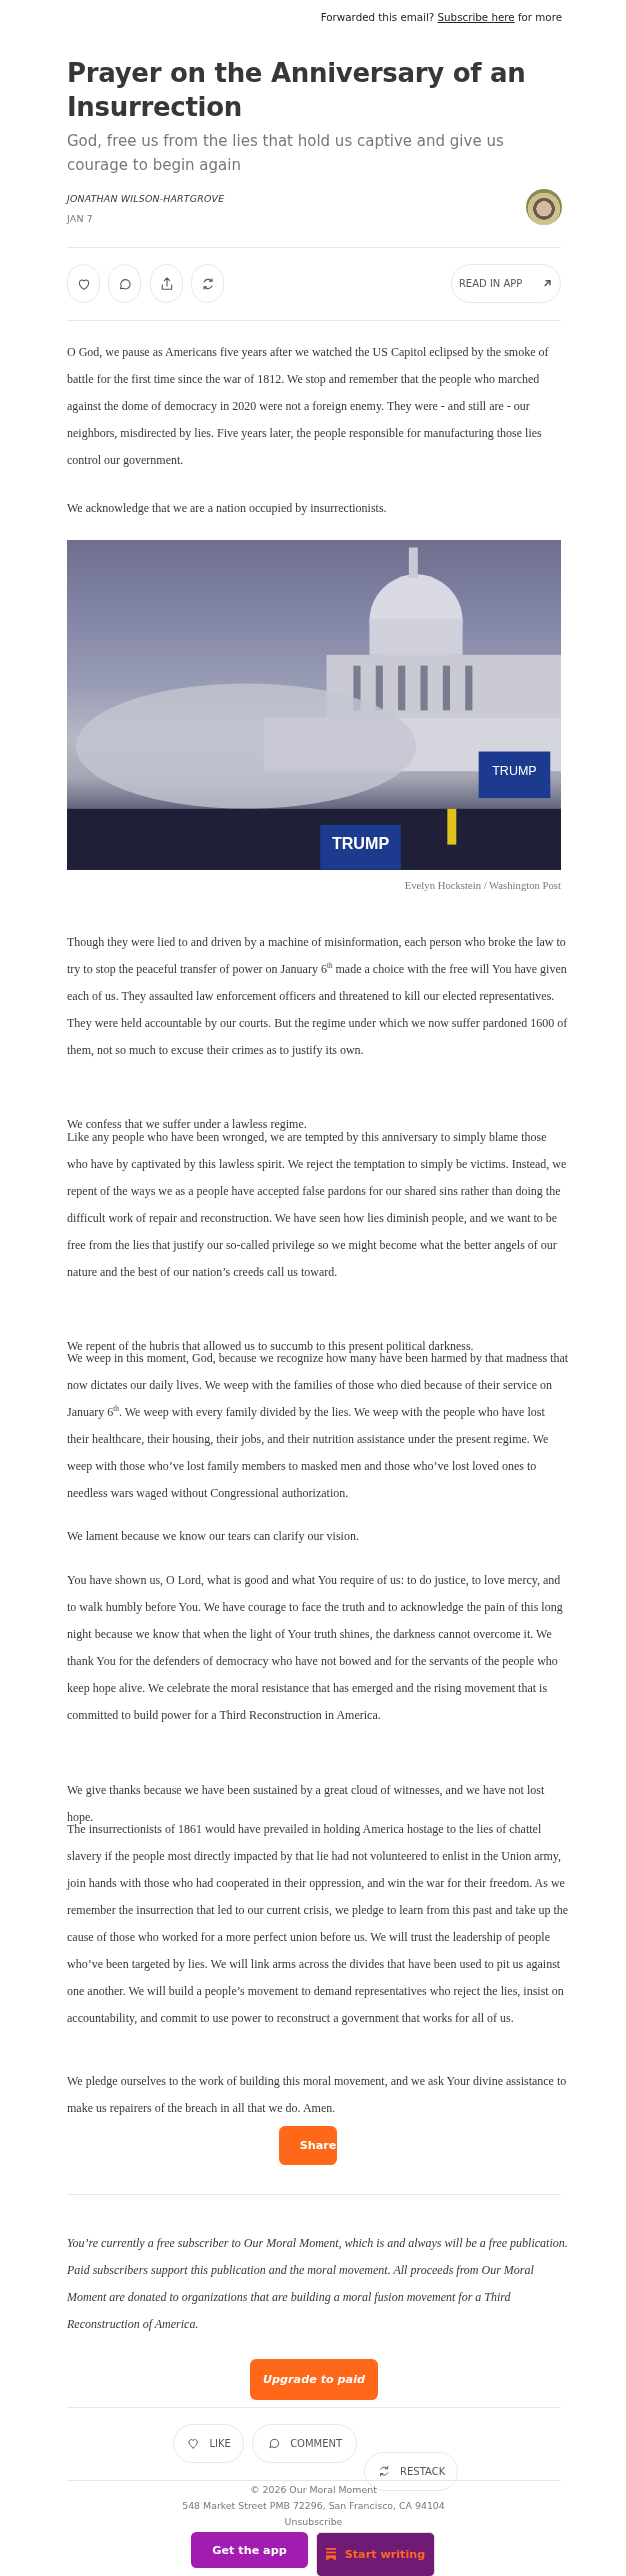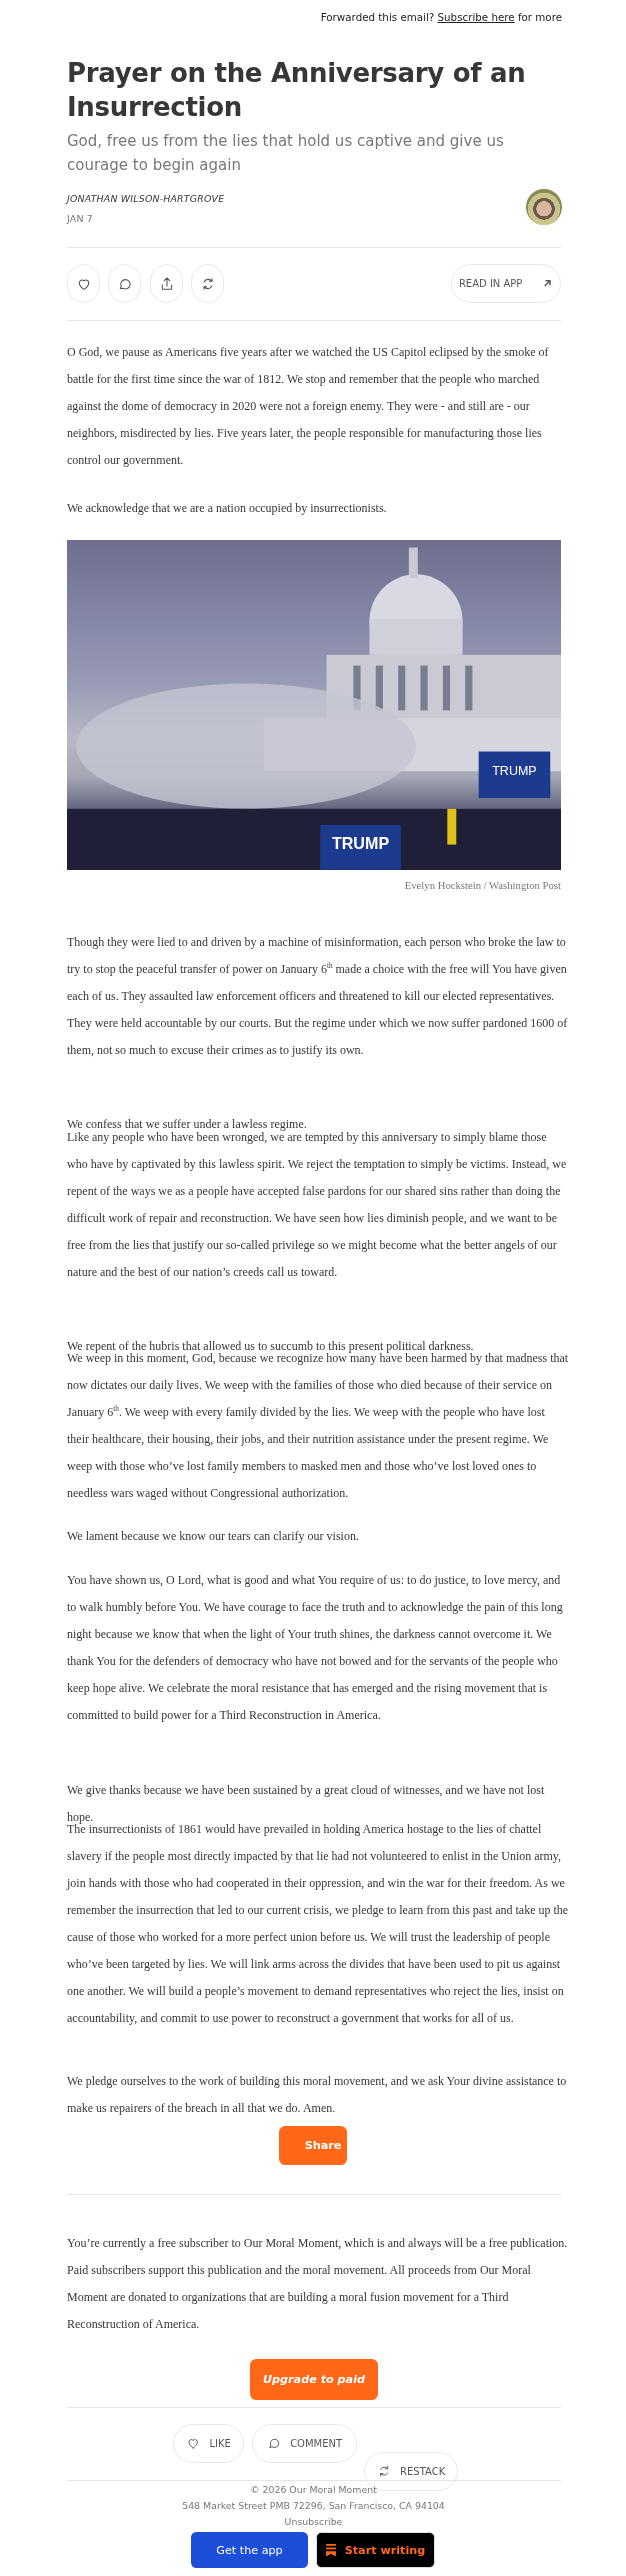--- a/index.html
+++ b/index.html
@@ -25,28 +25,28 @@
   .read-app { left: 451px; top: 264px; width: 110px; height: 39px; border: 0.9px solid #e8e8e8; border-radius: 20px; display: flex; align-items: center; justify-content: center; gap: 20px; font-size: 10px; color: #555; }
   .read-app svg { width: 10.7px; height: 10.7px; stroke: #555; fill: none; stroke-width: 1.6; }
 
   .body-text { left: 67px; width: 502px; font-size: 12px; line-height: 27px; color: #363737; }
   .body-text sup { font-size: 7.2px; line-height: 0; }
   .photo { left: 67px; top: 540px; width: 494px; height: 330px; overflow: hidden;
     background: linear-gradient(180deg, #6e6f8e 0%, #8587a8 25%, #9a9db5 45%, #b8b9c6 60%, #a4a6b4 72%, #4a4d6a 85%, #2a2b45 100%); }
   .caption { left: 67px; width: 494px; top: 879px; text-align: right; font-size: 10.7px; color: #777; }
 
   .orange-btn { background: #ff6719; color: #fff; border-radius: 6.3px; display: flex; align-items: center; justify-content: center; font-size: 11.2px; font-weight: bold; }
-  .italic-text { left: 67px; top: 2230px; width: 502px; font-size: 12px; line-height: 27px; color: #363737; }
+  .italic-text { left: 67px; top: 2230px; width: 502px; font-size: 12px; line-height: 27px; font-style: italic; color: #363737; }
 
   .pill { top: 2424px; height: 39px; border: 0.9px solid #e8e8e8; border-radius: 20px; display: flex; align-items: center; justify-content: center; gap: 9px; font-size: 10px; color: #555; }
   .pill svg { width: 14.3px; height: 14.3px; stroke: #555; fill: none; stroke-width: 1.6; stroke-linecap: round; stroke-linejoin: round; }
 
   .footer-line { left: 0; width: 627px; text-align: center; font-size: 9.4px; color: #777; }
-  .get-app { left: 191px; top: 2532px; width: 117px; height: 36px; background: #1d4ed8; color: #fff; border-radius: 5.4px; display: flex; align-items: center; justify-content: center; font-size: 11.2px; font-weight: normal; }
-  .start-writing { left: 316px; top: 2532px; width: 119px; height: 36px; border: 0.9px solid #e0e0e0; background: #000000; color: #ff6719; border-radius: 5.4px; display: flex; align-items: center; justify-content: center; gap: 9px; font-size: 11.2px; font-weight: bold; }
+  .get-app { left: 191px; top: 2532px; width: 117px; height: 36px; background: #a21caf; color: #fff; border-radius: 5.4px; display: flex; align-items: center; justify-content: center; font-size: 11.2px; font-weight: bold; }
+  .start-writing { left: 316px; top: 2532px; width: 119px; height: 45px; border: 0.9px solid #e0e0e0; background: #701a75; color: #ff6719; border-radius: 5.4px; display: flex; align-items: center; justify-content: center; gap: 9px; font-size: 11.2px; font-weight: bold; }
 </style>
 </head>
 <body>
 
 <div class="abs fwd sans">
   <span>Forwarded this email?</span>
   <a>Subscribe here</a>
   <span>for more</span>
 </div>
 
@@ -120,21 +120,21 @@
 <p class="abs body-text serif" style="top:1111px">We confess that we suffer under a lawless regime.</p>
 <p class="abs body-text serif" style="top:1124px">Like any people who have been wronged, we are tempted by this anniversary to simply blame those who have by captivated by this lawless spirit. We reject the temptation to simply be victims. Instead, we repent of the ways we as a people have accepted false pardons for our shared sins rather than doing the difficult work of repair and reconstruction. We have seen how lies diminish people, and we want to be free from the lies that justify our so-called privilege so we might become what the better angels of our nature and the best of our nation’s creeds call us toward.</p>
 <p class="abs body-text serif" style="top:1333px">We repent of the hubris that allowed us to succumb to this present political darkness.</p>
 <p class="abs body-text serif" style="top:1345px"><span>We weep in this moment, God, because we recognize how many have been harmed by that madness that now dictates our daily lives. We weep with the families of those who died because of their service on January 6</span><sup>th</sup><span>. We weep with every family divided by the lies. We weep with the people who have lost their healthcare, their housing, their jobs, and their nutrition assistance under the present regime. We weep with those who’ve lost family members to masked men and those who’ve lost loved ones to needless wars waged without Congressional authorization.</span></p>
 <p class="abs body-text serif" style="top:1523px">We lament because we know our tears can clarify our vision.</p>
 <p class="abs body-text serif" style="top:1567px">You have shown us, O Lord, what is good and what You require of us: to do justice, to love mercy, and to walk humbly before You. We have courage to face the truth and to acknowledge the pain of this long night because we know that when the light of Your truth shines, the darkness cannot overcome it. We thank You for the defenders of democracy who have not bowed and for the servants of the people who keep hope alive. We celebrate the moral resistance that has emerged and the rising movement that is committed to build power for a Third Reconstruction in America.</p>
 <p class="abs body-text serif" style="top:1777px">We give thanks because we have been sustained by a great cloud of witnesses, and we have not lost hope.</p>
 <p class="abs body-text serif" style="top:1816px">The insurrectionists of 1861 would have prevailed in holding America hostage to the lies of chattel slavery if the people most directly impacted by that lie had not volunteered to enlist in the Union army, join hands with those who had cooperated in their oppression, and win the war for their freedom. As we remember the insurrection that led to our current crisis, we pledge to learn from this past and take up the cause of those who worked for a more perfect union before us. We will trust the leadership of people who’ve been targeted by lies. We will link arms across the divides that have been used to pit us against one another. We will build a people’s movement to demand representatives who reject the lies, insist on accountability, and commit to use power to reconstruct a government that works for all of us.</p>
 <p class="abs body-text serif" style="top:2068px">We pledge ourselves to the work of building this moral movement, and we ask Your divine assistance to make us repairers of the breach in all that we do. Amen.</p>
 
-<div class="abs orange-btn sans" style="left:279px; top:2126px; width:68px; height:39px;padding-left:20px;">Share</div>
+<div class="abs orange-btn sans" style="left:279px; top:2126px; width:58px; height:39px;padding-left:20px;">Share</div>
 
 <div class="abs divider" style="top:2194px"></div>
 
 <p class="abs italic-text serif">You’re currently a free subscriber to Our Moral Moment, which is and always will be a free publication. Paid subscribers support this publication and the moral movement. All proceeds from Our Moral Moment are donated to organizations that are building a moral fusion movement for a Third Reconstruction of America.</p>
 <div class="abs orange-btn sans" style="left:250px; top:2359px; width:128px; height:41px;font-style:italic;">Upgrade to paid</div>
 
 <div class="abs divider" style="top:2407px"></div>
 
 <div class="abs pill sans" style="left:173px; width:71px;">
   <svg viewBox="0 0 24 24">

